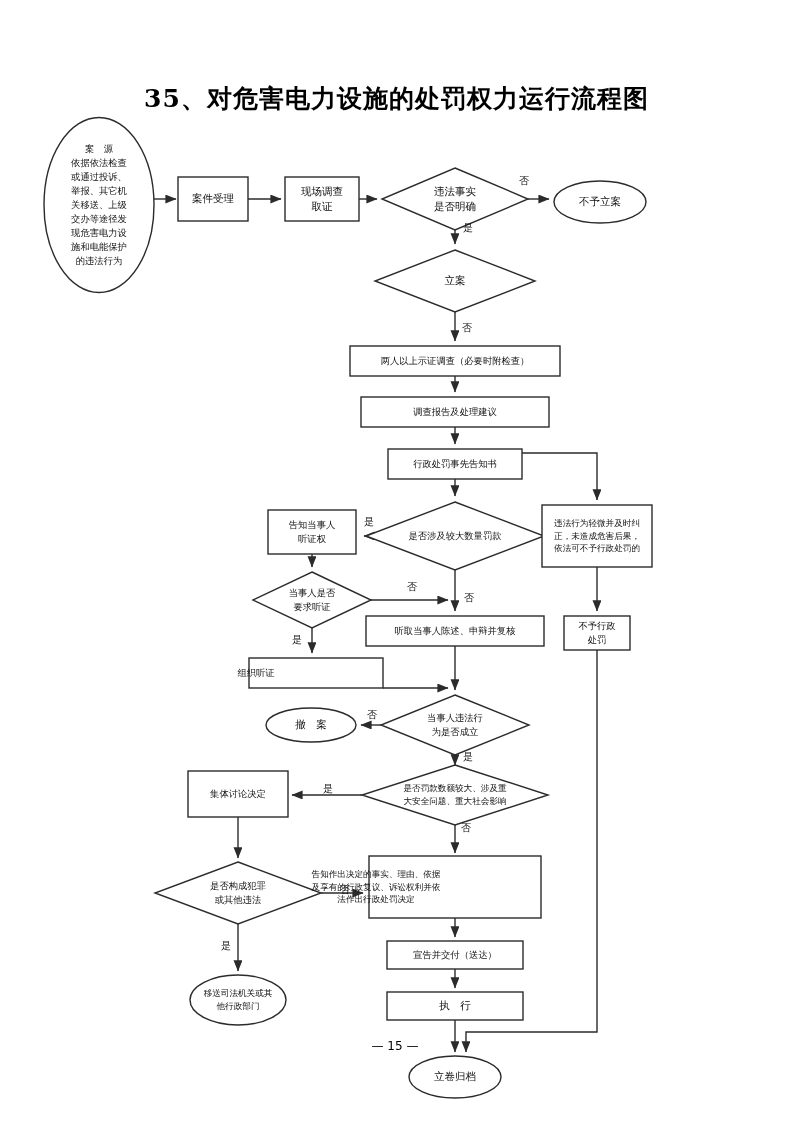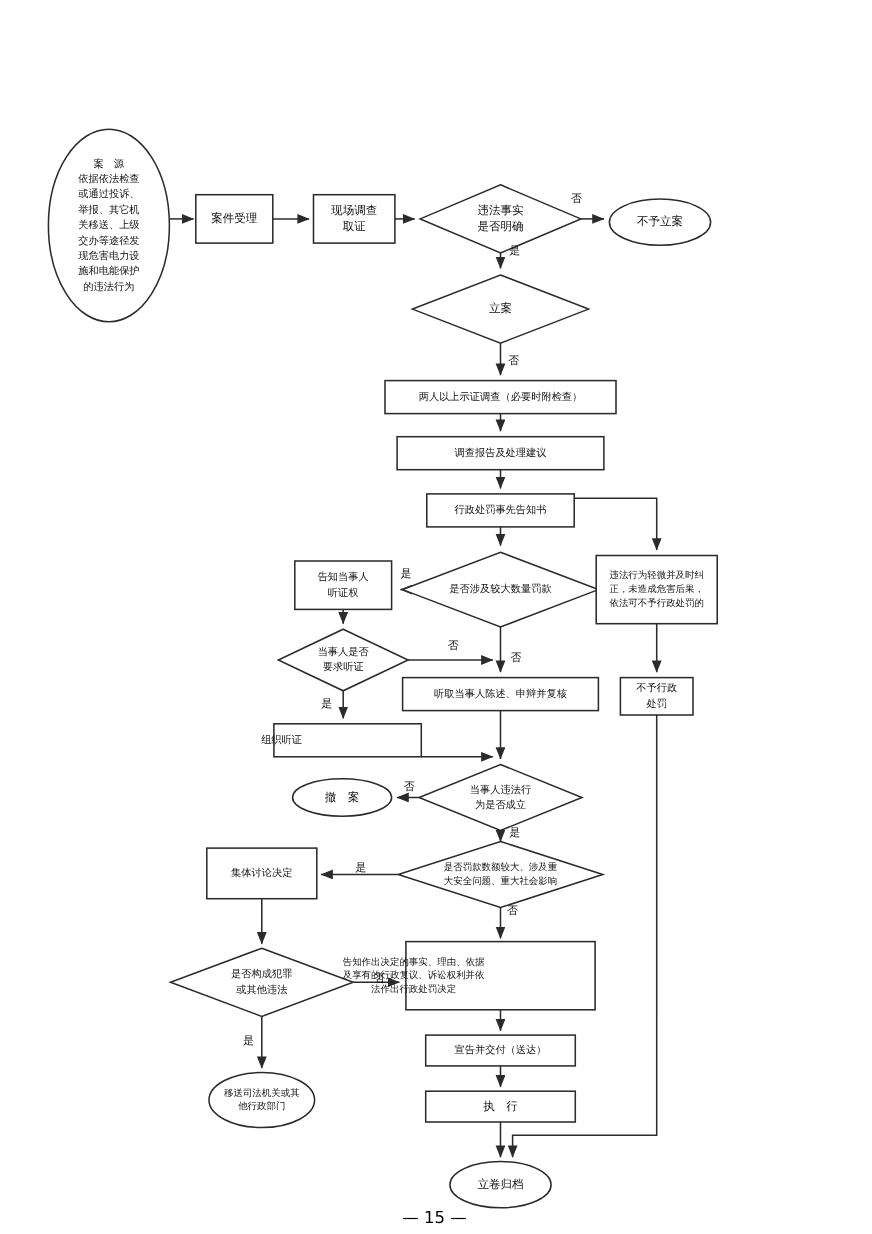--- a/index.html
+++ b/index.html
@@ -13,28 +13,29 @@
   svg{position:absolute;left:0;top:0;width:793px;height:1122px;}
   .shape{fill:#ffffff;stroke:#2b2b2b;stroke-width:1.4;}
   .shape-oval{fill:#ffffff;stroke:#2b2b2b;stroke-width:1.4;}
   .conn{stroke:#2b2b2b;stroke-width:1.4;fill:none;}
   .nodetext{font-family:"DejaVu Sans","Liberation Sans",sans-serif;
             font-size:10.5px;fill:#111;text-anchor:middle;dominant-baseline:middle;}
   .nodetext.sm{font-size:9.3px;}
   .nodetext.xs{font-size:8.6px;}
   .edgelabel{font-family:"DejaVu Sans","Liberation Sans",sans-serif;
              font-size:10px;fill:#111;text-anchor:middle;dominant-baseline:middle;}
-  #pageno{position:absolute;left:355px;top:1098px;width:80px;text-align:center;
-          font-family:"DejaVu Sans","Liberation Sans",sans-serif;font-size:15px;}
+  #pageno{position:absolute;left:355px;top:1039px;width:80px;text-align:center;
+          font-family:"DejaVu Sans","Liberation Sans",sans-serif;font-size:12px;}
 </style>
 </head>
 <body>
 
 <div id="page">
 
+  <div id="title">35、对危害电力设施的处罚权力运行流程图</div>
 
   <svg id="diagram" viewBox="0 0 793 1122">
     <defs>
       <marker id="arrow" markerWidth="9" markerHeight="9" refX="7.6" refY="3.2" orient="auto" markerUnits="strokeWidth">
         <path d="M0,0 L8,3.2 L0,6.4 z" fill="#2b2b2b"></path>
       </marker>
     </defs>
 
     <g id="connectors">
 

